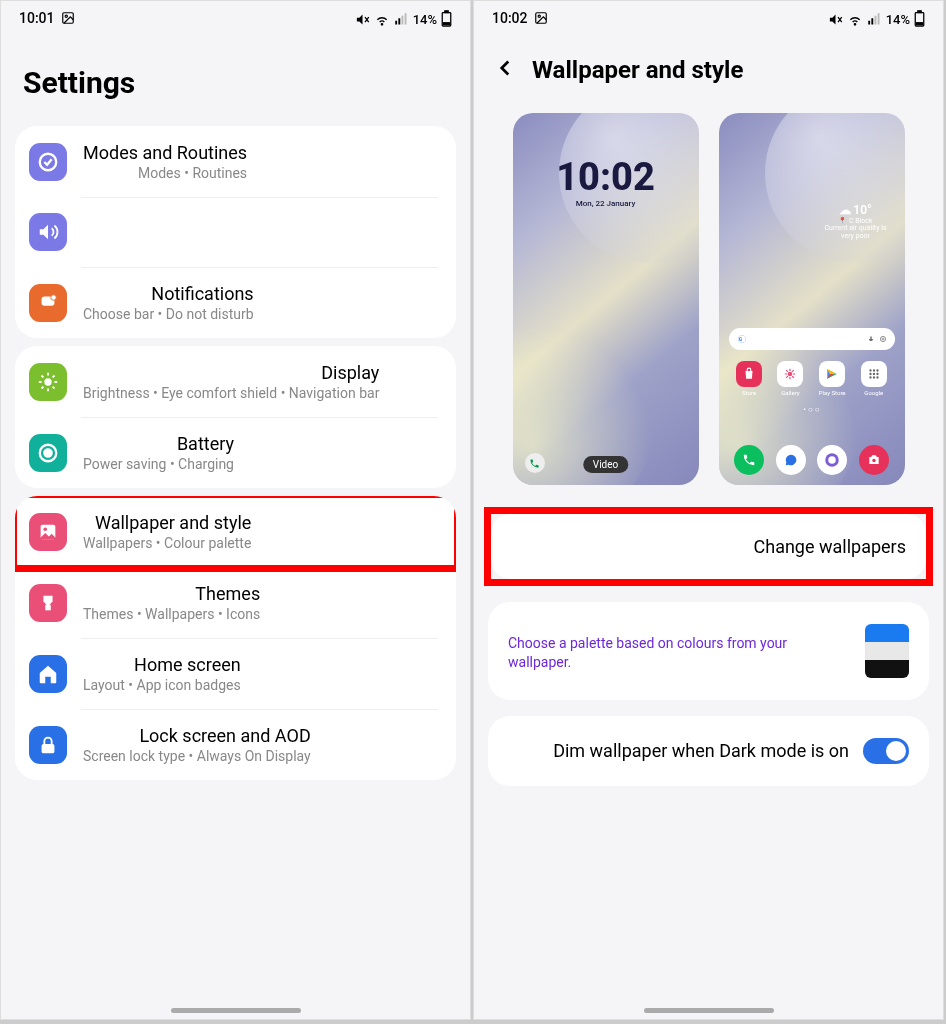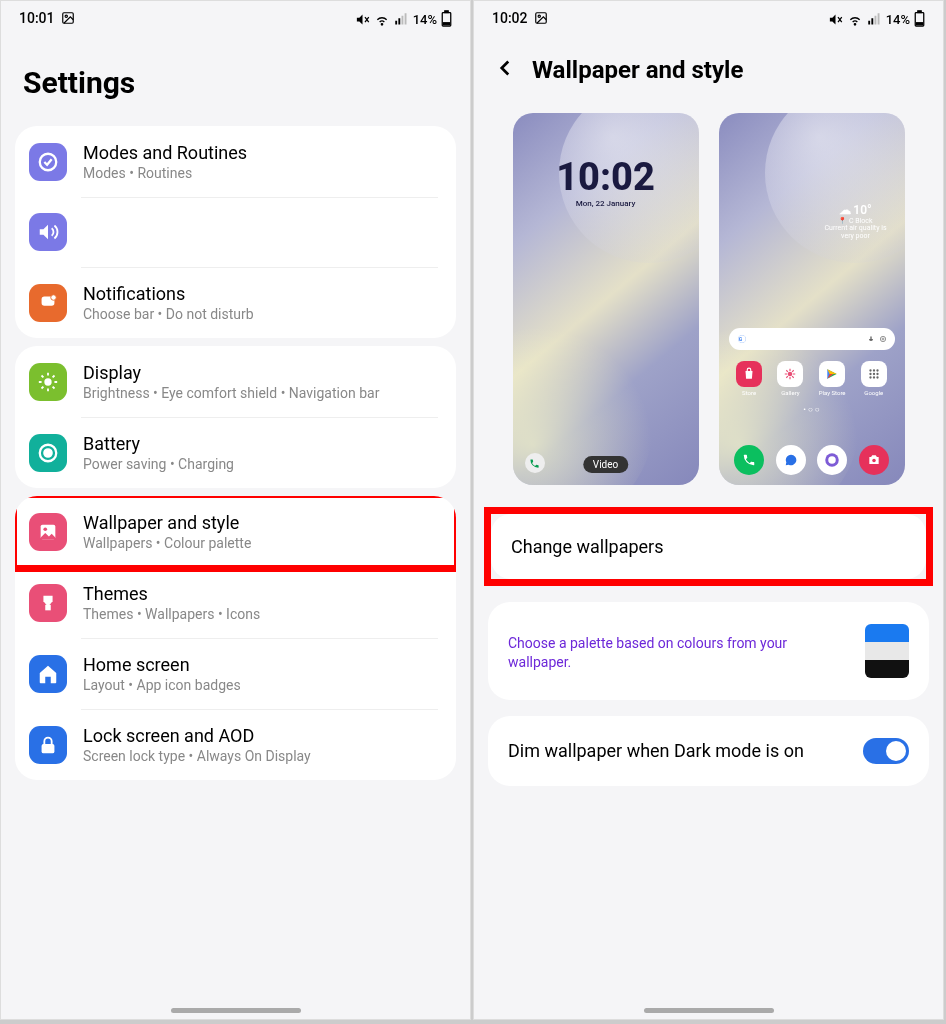--- a/index.html
+++ b/index.html
@@ -58,20 +58,21 @@
     margin: 8px 14px;
     border-radius: 22px;
     overflow: hidden;
   }
   .item {
     display: flex;
     align-items: center;
     padding: 16px 18px 16px 14px;
     gap: 16px;
     position: relative;
+    text-align: right;
   }
   .item + .item::before {
     content: "";
     position: absolute;
     left: 66px;
     right: 18px;
     top: 0;
     height: 1px;
     background: #eee;
   }
@@ -209,21 +210,21 @@
   .row-card {
     background: #fff;
     margin: 8px 14px;
     border-radius: 22px;
     padding: 22px 20px;
     display: flex;
     align-items: center;
     gap: 14px;
   }
   .row-card .rtext { flex: 1; }
-  .row-card .rtitle { font-size: 18px; color: #000; }
+  .row-card .rtitle { font-size: 18px; color: #000; text-align: right; }
   .row-card .rsub { font-size: 14px; color: #6d28d9; margin-top: 3px; line-height:1.35;}
   .palette-swatch {
     width: 44px;
     height: 54px;
     border-radius: 6px;
     overflow: hidden;
     display: flex;
     flex-direction: column;
   }
   .palette-swatch div { flex:1; }

